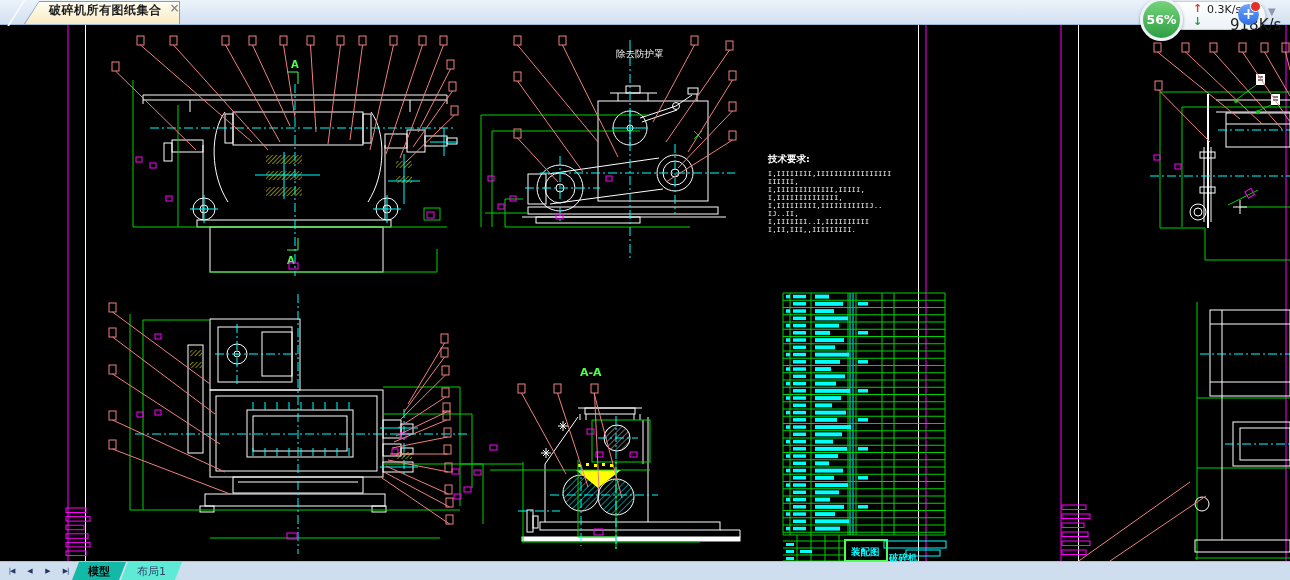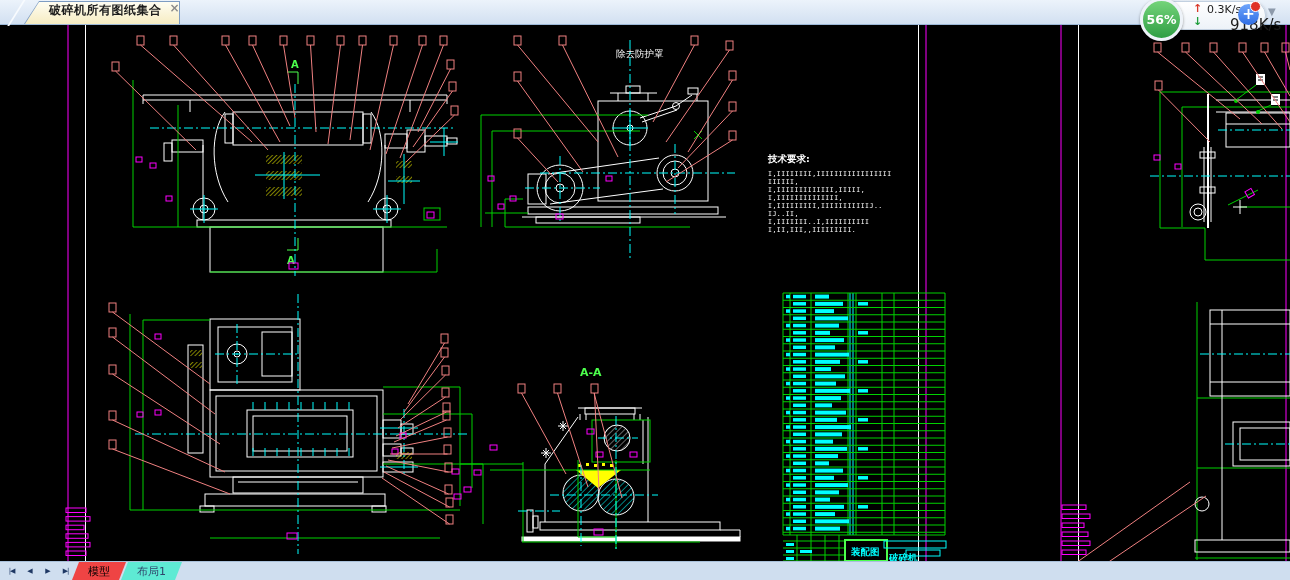--- a/index.html
+++ b/index.html
@@ -50,21 +50,21 @@
   
   .sheetbar{position:absolute;left:0;bottom:0;width:1290px;height:18px;
             background:var(--c-bar_blue,#cfdeef);border-top:1px solid #a8c0da;display:flex;
             align-items:stretch;z-index:5;}
   .navbtns{display:flex;align-items:center;padding:0 4px;gap:3px;}
   .navbtn{width:15px;height:14px;font-size:7px;color:#1f3864;text-align:center;line-height:14px;
           letter-spacing:-1px;}
   .sheet-tab{clip-path:polygon(7px 0,100% 0,calc(100% - 7px) 100%,0 100%);
              padding:0 16px;margin-left:-5px;background:#5eead4;display:flex;align-items:center;
              font-size:11px;color:#30456b;filter:drop-shadow(0 0 1px #7e9cc0);}
-  .sheet-tab.active{background:#ef4444;font-weight:normal;color:#000;z-index:2;}
+  .sheet-tab.active{background:#14b8a6;font-weight:bold;color:#000;z-index:2;}
 </style>
 </head>
 <body>
 
 <div id="app">
 
   <div class="topbar">
     <div class="stub-slash"></div>
     <div class="doc-tab">
       <div class="doc-tab-inner">

